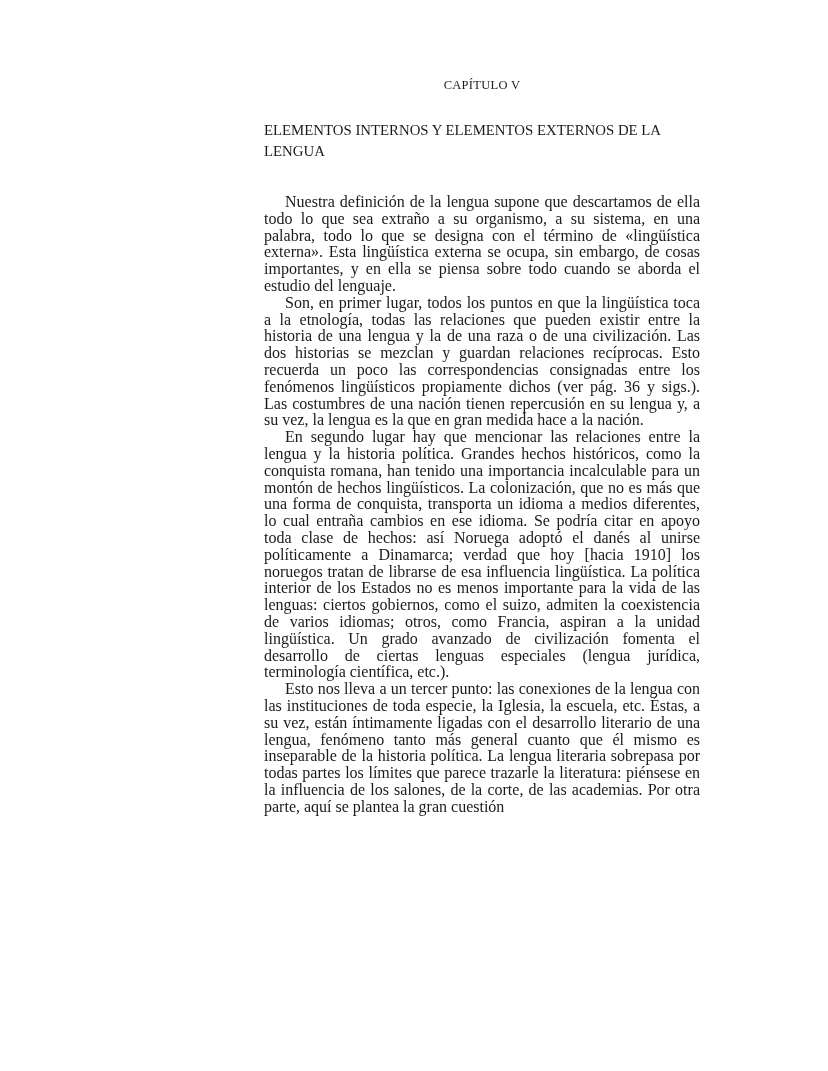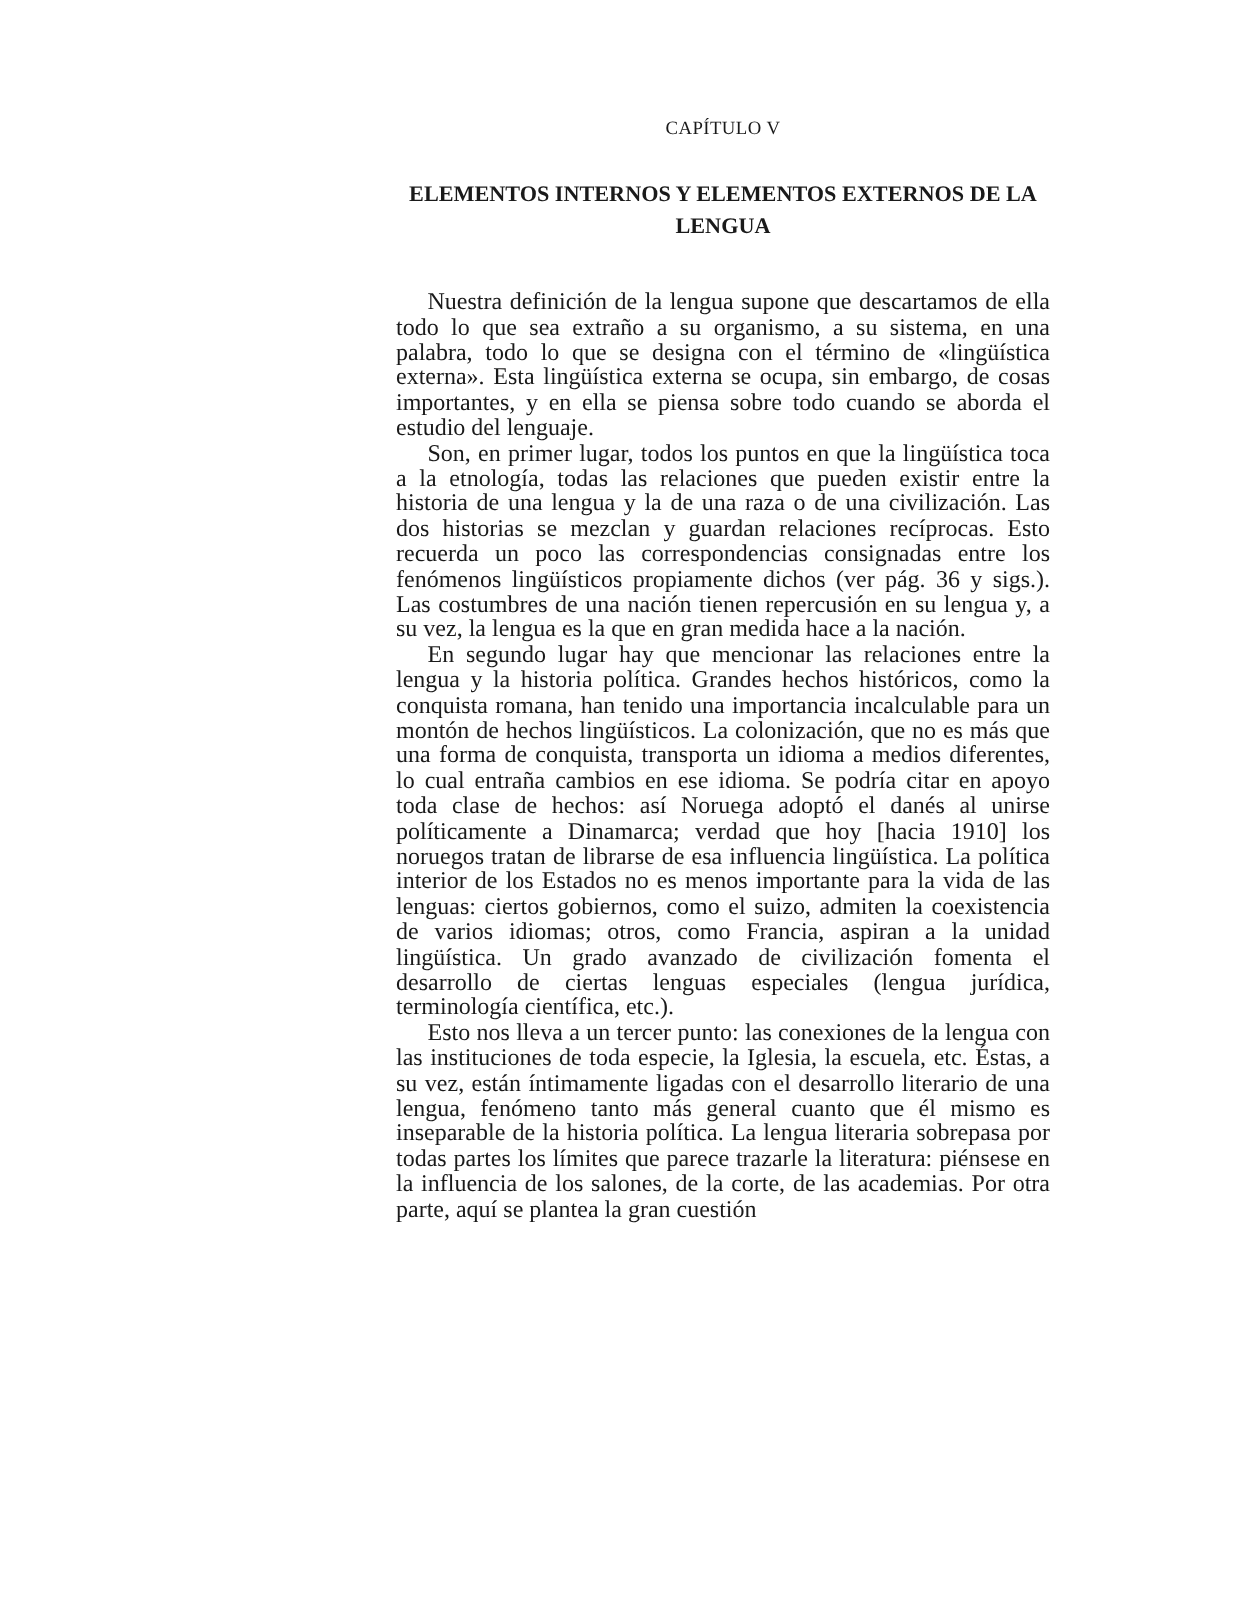--- a/index.html
+++ b/index.html
@@ -24,24 +24,24 @@
     margin-left: 36px;
   }
   .chapter-heading {
     text-align: center;
     font-size: 12.5px;
     letter-spacing: 0.3px;
     margin: 0 0 27px 0;
     font-weight: 400;
   }
   .page-title {
-    text-align: center;
+    text-align: left;
     font-size: 14.8px;
     line-height: 21px;
-    font-weight: 700;
+    font-weight: 400;
     margin: 0 0 32px 0;
   }
   .body-text p {
     margin: 0;
     text-align: justify;
     text-indent: 21px;
     font-size: 16px;
     line-height: 16.8px;
     hyphens: auto;
     -webkit-hyphens: auto;

